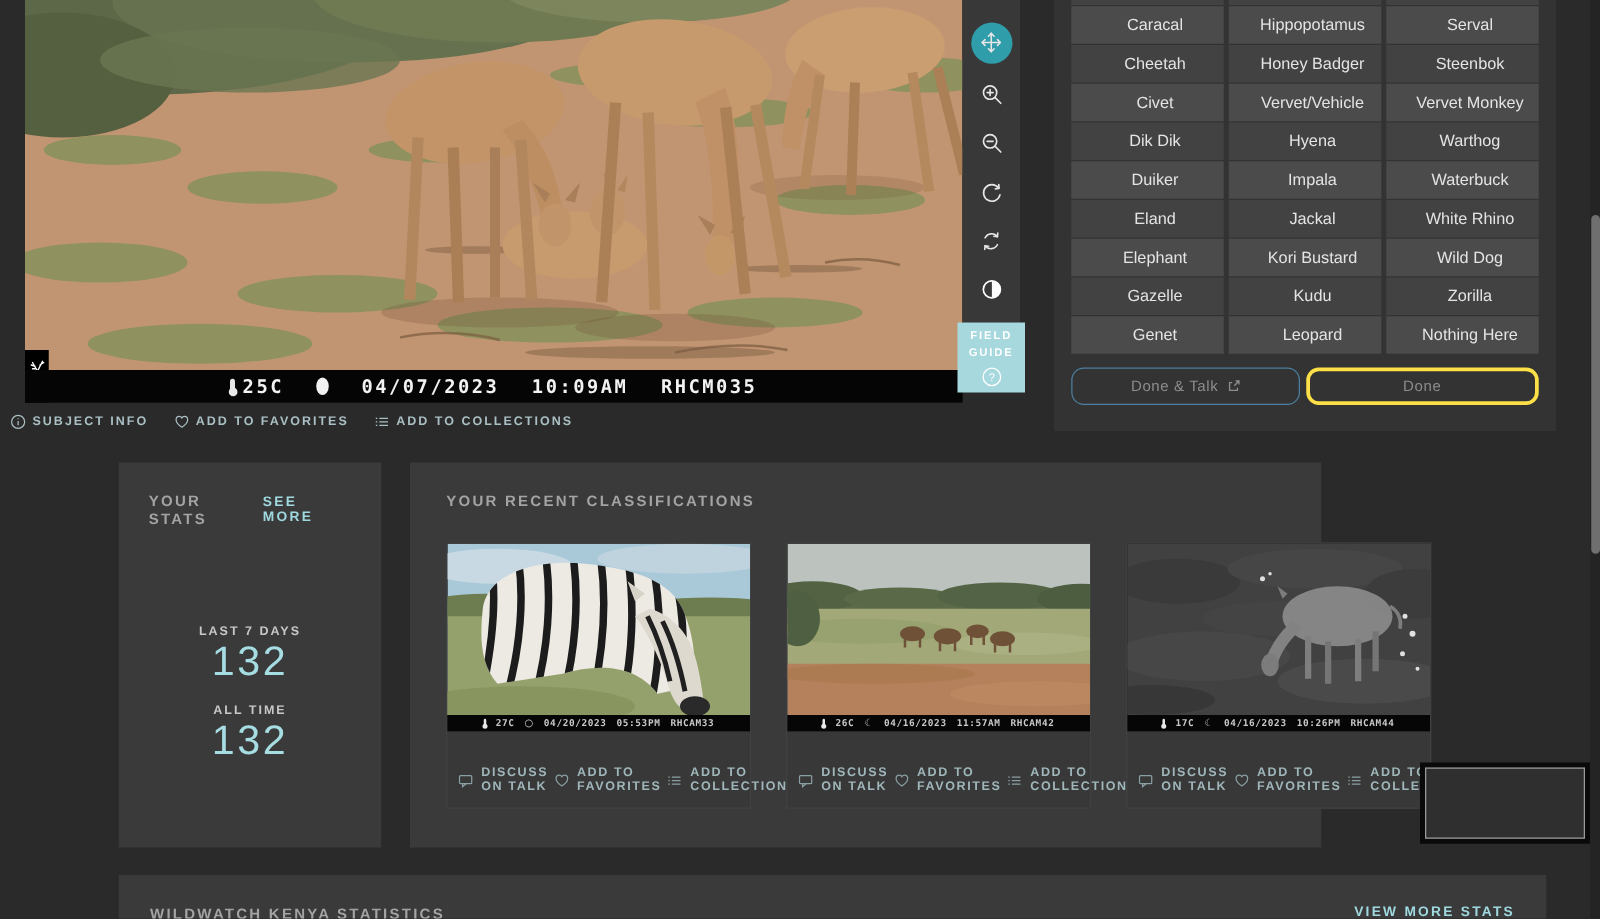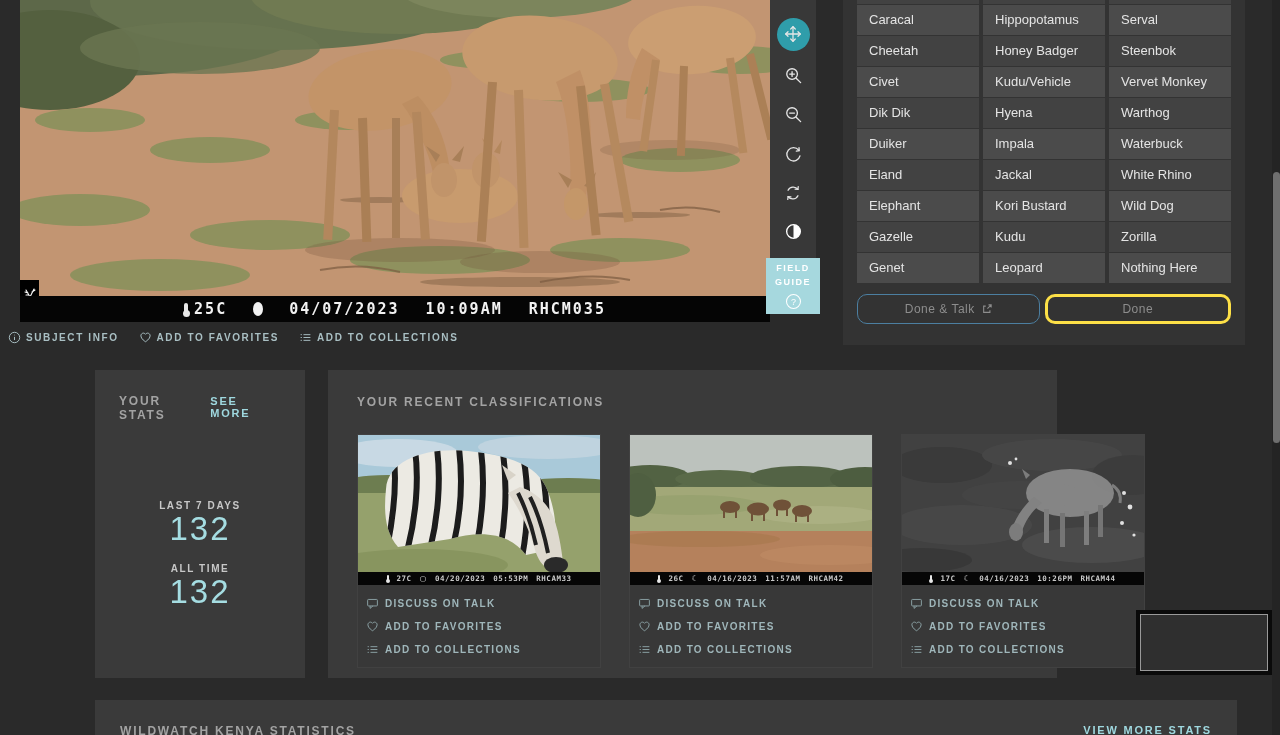--- a/index.html
+++ b/index.html
@@ -35,21 +35,21 @@
 
   
   .subject-actions { position:absolute; left:8px; top:331px; display:flex; gap:20px; }
   .s-action { display:flex; align-items:center; gap:5px; font-size:10px; font-weight:bold;
               letter-spacing:1.6px; color:#a9bfc3; cursor:pointer; }
   .s-action svg { stroke:#a9bfc3; fill:none; stroke-width:1.2; }
 
   
   .task-panel { position:absolute; left:843px; top:0; width:402px; height:345px; background:#333333; padding:0 14px; }
   .species-table { width:100%; }
-  .species-row { display:grid; grid-template-columns:1fr 1fr 1fr; column-gap:4px; margin-bottom:1px; }
+  .species-row { display:grid; grid-template-columns:1fr 1fr 1fr; column-gap:4px; margin-bottom:1px;text-align:center; }
   .species-cell { height:30px; line-height:30px; padding-left:12px; font-size:13px; color:#e4e4e4;
                   background:#424242; cursor:pointer; white-space:nowrap; overflow:hidden; }
   .species-row.light .species-cell { background:#4b4b4b; }
   .species-row.sliver .species-cell { height:4px; }
   .task-buttons { display:flex; gap:5px; margin-top:11px; }
   .task-btn { flex:1; height:30px; background:#333333; color:#8d8d8d; font-size:12px; letter-spacing:0.5px;
               display:flex; align-items:center; justify-content:center; gap:7px; cursor:pointer;border-radius:10px; }
   .task-btn.talk { border:1px solid #4c7fa1; }
   .task-btn.done { border:3px solid #fde047; }
   .task-btn svg { stroke:#8d8d8d; fill:none; stroke-width:1.3; }
@@ -72,21 +72,21 @@
   .card-img svg { display:block; }
   .thumb-bar { position:absolute; left:0; bottom:0; width:100%; height:13px; background:#060606;
                display:flex; align-items:center; justify-content:center; gap:8px;
                font-family:"DejaVu Sans Mono", monospace; font-size:7.5px; font-weight:bold;
                letter-spacing:0.5px; color:#c9c9c9; }
   .thumb-bar .therm { width:2px; height:7px; }
   .thumb-bar .therm::after { width:4px; height:4px; left:-1px; bottom:-1px; }
   .phase { font-family:"DejaVu Sans", sans-serif; font-size:8px; color:#d9d9d9; line-height:1; }
   .phase-sun::before { content:"○"; }
   .phase-moon::before { content:"☾"; }
-  .card-actions { padding:9px 8px 8px 8px; display:flex; flex-direction:column; gap:4px; }
+  .card-actions { padding:25px 8px 8px 8px; display:flex; flex-direction:row; gap:4px; }
   .c-action { display:flex; align-items:center; gap:6px; font-size:10px; font-weight:bold;
               letter-spacing:1.3px; color:#9fb6ba; cursor:pointer; padding:3px 0; }
   .c-action svg { stroke:#8aa0a4; fill:none; stroke-width:1.2; flex:none; }
 
   .footer-panel { left:95px; top:700px; width:1142px; height:60px; padding:24px 25px;
                   display:flex; justify-content:space-between; align-items:flex-start; }
 
   
   .empty-box { position:absolute; left:1140px; top:614px; width:128px; height:57px;
                background:#2f2f2f; border:1px solid #9a9a9a; box-shadow:0 0 0 4px #0a0a0a; }
@@ -290,21 +290,21 @@
         <div class="species-cell">Hippopotamus</div>
         <div class="species-cell">Serval</div>
       </div>
       <div class="species-row">
         <div class="species-cell">Cheetah</div>
         <div class="species-cell">Honey Badger</div>
         <div class="species-cell">Steenbok</div>
       </div>
       <div class="species-row light">
         <div class="species-cell">Civet</div>
-        <div class="species-cell">Kudu/Vehicle</div>
+        <div class="species-cell">Vervet/Vehicle</div>
         <div class="species-cell">Vervet Monkey</div>
       </div>
       <div class="species-row">
         <div class="species-cell">Dik Dik</div>
         <div class="species-cell">Hyena</div>
         <div class="species-cell">Warthog</div>
       </div>
       <div class="species-row light">
         <div class="species-cell">Duiker</div>
         <div class="species-cell">Impala</div>

